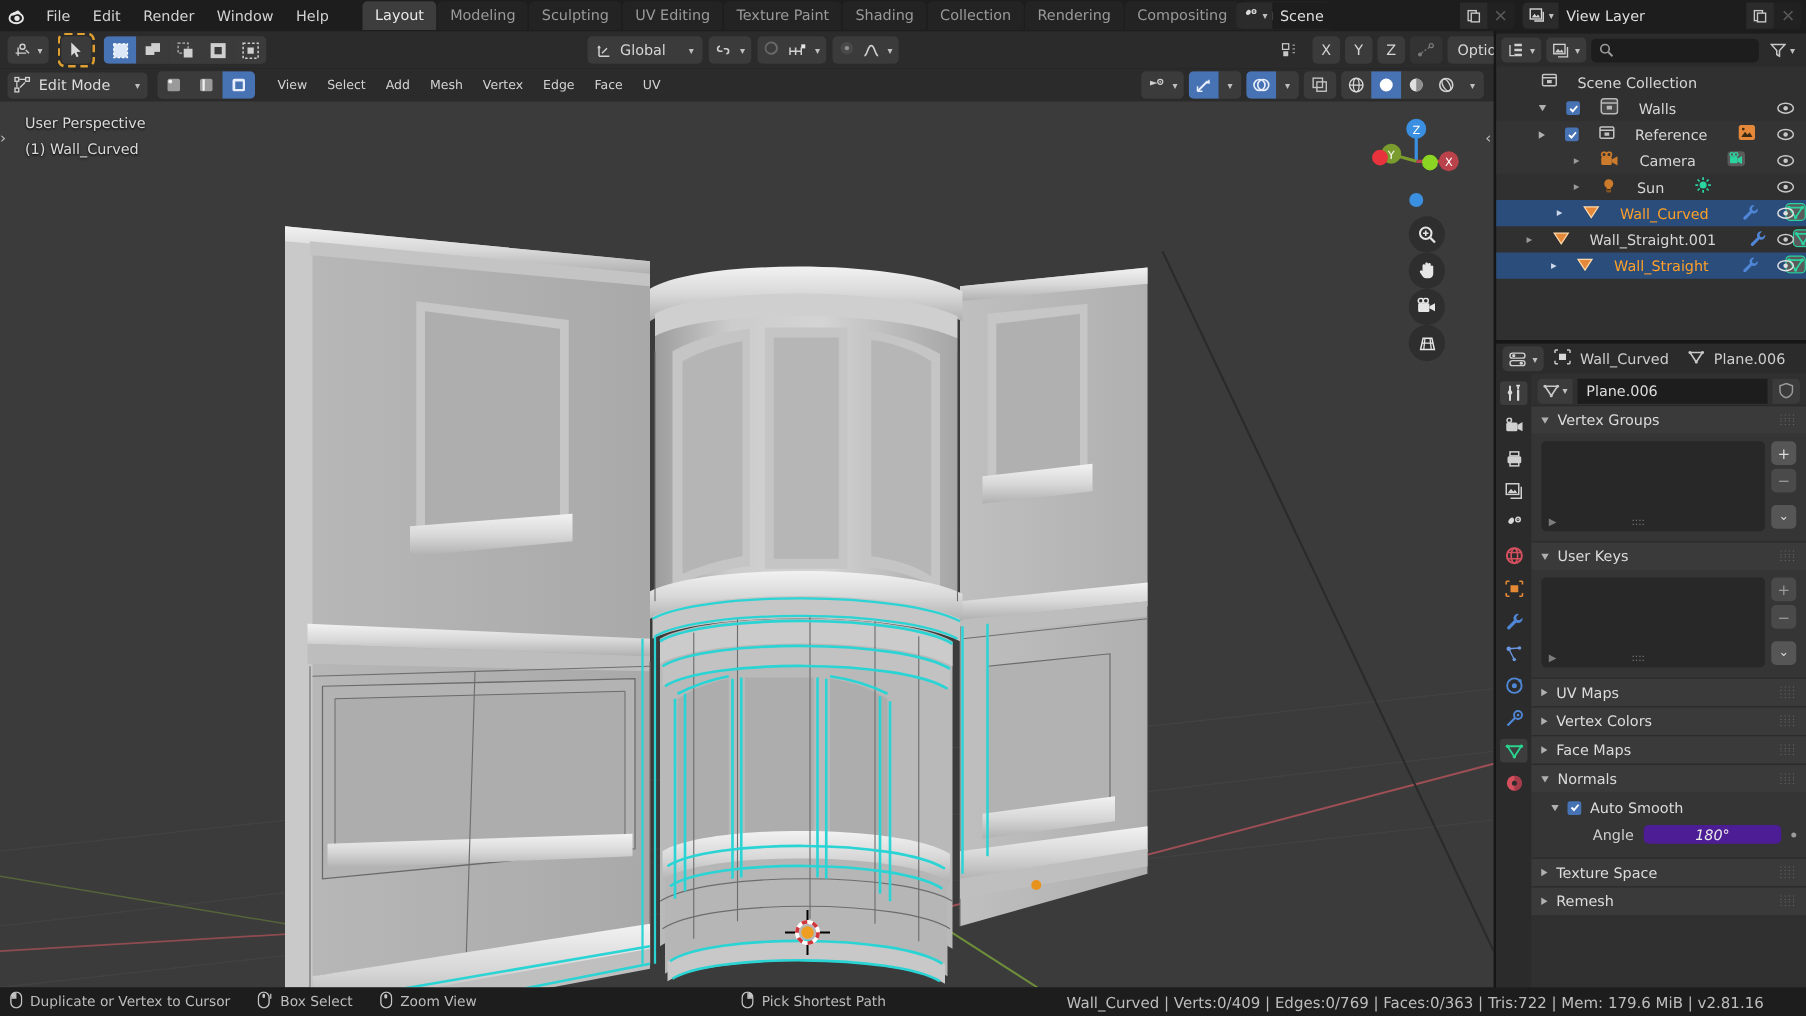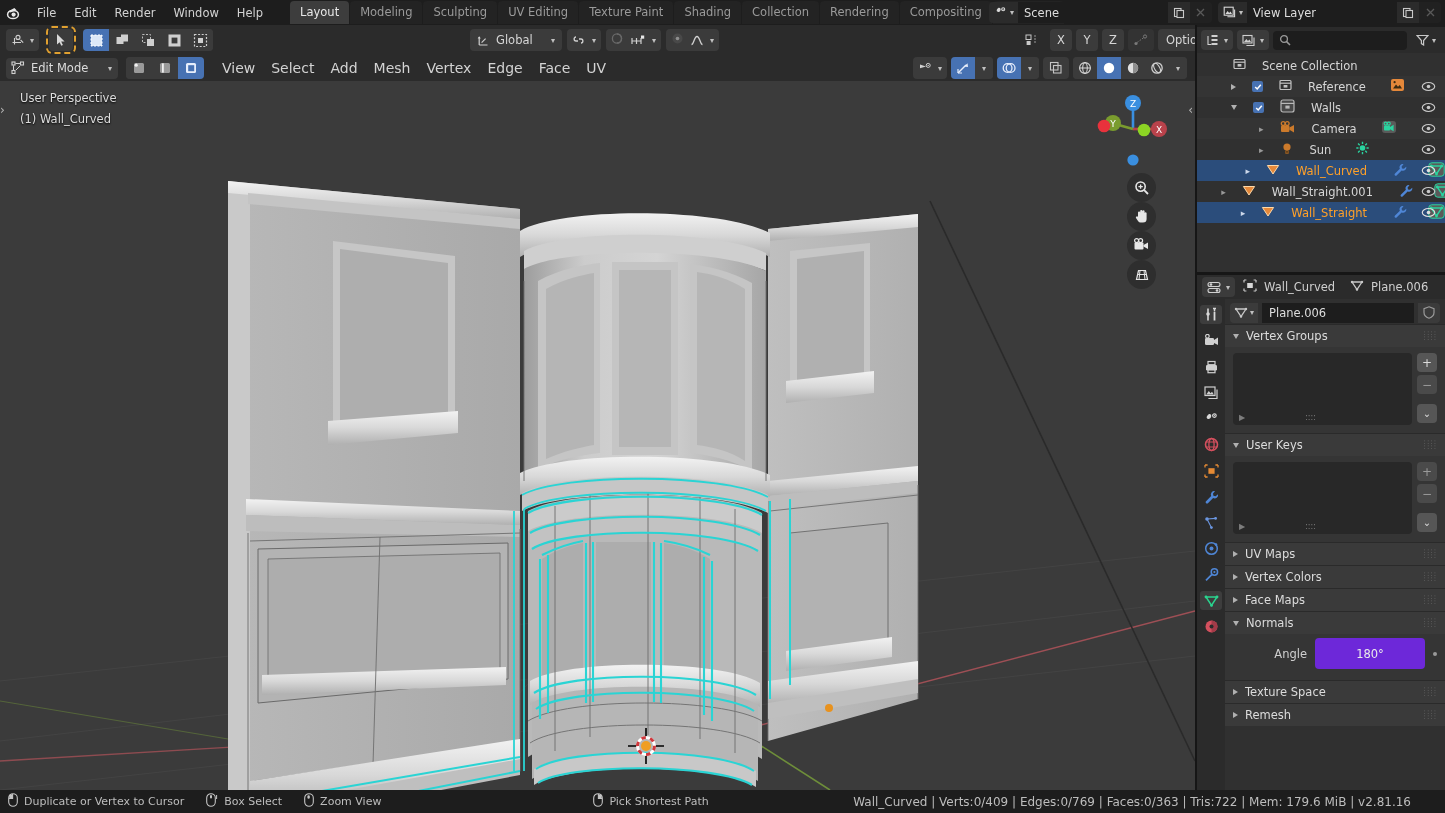--- a/index.html
+++ b/index.html
@@ -67,21 +67,21 @@
 
   
   .vpheader{
     position:absolute; left:0; top:55px; width:1195px; height:26px;
     background:#2b2b2b; display:flex; align-items:center; padding:0 6px;
   }
   .mode-dd{
     height:21px; background:#3b3b3b; border-radius:4px; display:flex; align-items:center;
     gap:6px; padding:0 6px 0 5px; min-width:112px; color:#dcdcdc;
   }
-  .vmenu{ padding:3px 8px; color:#d3d3d3; border-radius:3px; font-size:14px;text-align:right; }
+  .vmenu{ padding:3px 8px; color:#d3d3d3; border-radius:3px; font-size:10px;text-align:right; }
 
   
   .viewport{
     position:absolute; left:0; top:81px; width:1195px; height:709px;
     background:#3b3b3b; overflow:hidden;
   }
   .vp-text{ position:absolute; left:20px; color:#dcdcdc; font-size:11.5px; text-shadow:0 1px 2px #000; }
   .vp-collapse{ position:absolute; left:0; top:22px; color:#b9b9b9; font-size:12px; }
   .vp-collapse-r{ position:absolute; right:2px; top:22px; color:#b9b9b9; font-size:12px; }
 
@@ -162,22 +162,22 @@
   .sidebtns{ display:flex; flex-direction:column; gap:3px; width:20px; }
   .sqbtn{
     width:20px; height:19px; background:#565656; border-radius:4px; display:flex;
     align-items:center; justify-content:center; color:#dcdcdc; font-size:12px;
   }
   .sqbtn.dim2{ background:#4a4a4a; color:#9a9a9a; }
   .row-sub{ display:flex; align-items:center; gap:7px; padding:5px 8px 3px 16px; font-size:11.5px; color:#dcdcdc; }
   .angle-row{ display:flex; align-items:center; gap:8px; padding:4px 8px 7px 8px; font-size:11.5px; }
   .angle-lbl{ width:74px; text-align:right; color:#cfcfcf; }
   .angle-field{
-    flex:1; height:31px; background:#6d28d9; border-radius:4px; display:flex;
-    align-items:center; justify-content:center; color:#eaeaea; font-size:11.5px;
+    flex:1; height:15px; background:#4c1d95; border-radius:4px; display:flex;
+    align-items:center; justify-content:center; color:#eaeaea; font-size:11.5px;font-style:italic;
   }
   .dot{ width:4px;height:4px;border-radius:50%;background:#9a9a9a; }
 
   
   .statusbar{
     position:absolute; left:0; bottom:0; width:1445px; height:23px;
     background:#1d1d1d; display:flex; align-items:center; padding:0 8px;
     font-size:11px; color:#bdbdbd;
   }
   .status-item{ display:flex; align-items:center; gap:6px; margin-right:22px; }
@@ -764,20 +764,44 @@
         <span>
           <svg width="13" height="12" viewBox="0 0 13 12">
               <rect x="1" y="1.5" width="11" height="9" rx="1" fill="none" stroke="#c4c4c4" stroke-width="1.2"></rect>
               <path d="M1 4.2 L12 4.2" stroke="#c4c4c4" stroke-width="1.2"></path>
               <rect x="4.6" y="6" width="3.8" height="2.6" fill="#c4c4c4"></rect>
             </svg>
         </span>
         <span>Scene Collection</span>
       </div>
 
+      <div class="ol-row">
+        <span class="indent" style="width:10px"></span>
+        <span class="tri down"></span>
+        <span class="cbx on">
+            <svg width="8" height="8" viewBox="0 0 8 8">
+              <path d="M1.2 4 L3.2 6 L6.8 1.8" stroke="#fff" stroke-width="1.5" fill="none"></path>
+            </svg>
+          </span>
+        <span>
+          <svg width="15" height="14" viewBox="0 0 15 14">
+              <rect x="1" y="1" width="13" height="12" rx="2" fill="#484848" stroke="#b8b8b8" stroke-width="1.2"></rect>
+              <path d="M1 4.4 L14 4.4" stroke="#b8b8b8" stroke-width="1.2"></path>
+              <rect x="5.4" y="6.6" width="4.2" height="3" fill="#b8b8b8"></rect>
+            </svg>
+        </span>
+        <span>Walls</span>
+        <span class="eye">
+          <svg width="15" height="11" viewBox="0 0 15 11">
+              <ellipse cx="7.5" cy="5.5" rx="6.2" ry="4" fill="none" stroke="#c8c8c8" stroke-width="1.2"></ellipse>
+              <circle cx="7.5" cy="5.5" r="1.8" fill="#c8c8c8"></circle>
+            </svg>
+        </span>
+      </div>
+
       <div class="ol-row alt">
         <span class="indent" style="width:10px"></span>
         <span class="tri"></span>
         <span class="cbx on">
             <svg width="8" height="8" viewBox="0 0 8 8">
               <path d="M1.2 4 L3.2 6 L6.8 1.8" stroke="#fff" stroke-width="1.5" fill="none"></path>
             </svg>
           </span>
         <span>
           <svg width="13" height="12" viewBox="0 0 13 12">
@@ -787,44 +811,20 @@
             </svg>
         </span>
         <span>Reference</span>
         <span style="margin-left:8px">
           <svg width="15" height="14" viewBox="0 0 15 14">
               <rect x="1" y="1" width="13" height="12" rx="2" fill="#e5883a"></rect>
               <path d="M3 10.5 L6 6.4 L8 8.8 L9.8 7 L12 10.5 Z" fill="#3a2a12"></path>
               <circle cx="4.6" cy="4.2" r="1.1" fill="#3a2a12"></circle>
             </svg>
         </span>
-        <span class="eye">
-          <svg width="15" height="11" viewBox="0 0 15 11">
-              <ellipse cx="7.5" cy="5.5" rx="6.2" ry="4" fill="none" stroke="#c8c8c8" stroke-width="1.2"></ellipse>
-              <circle cx="7.5" cy="5.5" r="1.8" fill="#c8c8c8"></circle>
-            </svg>
-        </span>
-      </div>
-
-      <div class="ol-row">
-        <span class="indent" style="width:10px"></span>
-        <span class="tri down"></span>
-        <span class="cbx on">
-            <svg width="8" height="8" viewBox="0 0 8 8">
-              <path d="M1.2 4 L3.2 6 L6.8 1.8" stroke="#fff" stroke-width="1.5" fill="none"></path>
-            </svg>
-          </span>
-        <span>
-          <svg width="15" height="14" viewBox="0 0 15 14">
-              <rect x="1" y="1" width="13" height="12" rx="2" fill="#484848" stroke="#b8b8b8" stroke-width="1.2"></rect>
-              <path d="M1 4.4 L14 4.4" stroke="#b8b8b8" stroke-width="1.2"></path>
-              <rect x="5.4" y="6.6" width="4.2" height="3" fill="#b8b8b8"></rect>
-            </svg>
-        </span>
-        <span>Walls</span>
         <span class="eye">
           <svg width="15" height="11" viewBox="0 0 15 11">
               <ellipse cx="7.5" cy="5.5" rx="6.2" ry="4" fill="none" stroke="#c8c8c8" stroke-width="1.2"></ellipse>
               <circle cx="7.5" cy="5.5" r="1.8" fill="#c8c8c8"></circle>
             </svg>
         </span>
       </div>
 
       <div class="ol-row alt">
         <span class="indent" style="width:38px"></span>
@@ -1180,20 +1180,29 @@
           <span>Face Maps</span>
           <span class="grip">::::<br>::::</span>
         </div>
 
         <div class="panel-head">
           <span class="tri down"></span>
           <span>Normals</span>
           <span class="grip">::::<br>::::</span>
         </div>
         <div style="background:#353535;padding-bottom:4px;">
+          <div class="row-sub">
+            <span class="tri down"></span>
+            <span class="cbx on">
+                <svg width="8" height="8" viewBox="0 0 8 8">
+                  <path d="M1.2 4 L3.2 6 L6.8 1.8" stroke="#fff" stroke-width="1.5" fill="none"></path>
+                </svg>
+              </span>
+            <span>Auto Smooth</span>
+          </div>
           <div class="angle-row">
             <span class="angle-lbl">Angle</span>
             <span class="angle-field">180°</span>
             <span class="dot"></span>
           </div>
         </div>
 
         <div class="panel-head">
           <span class="tri"></span>
           <span>Texture Space</span>

